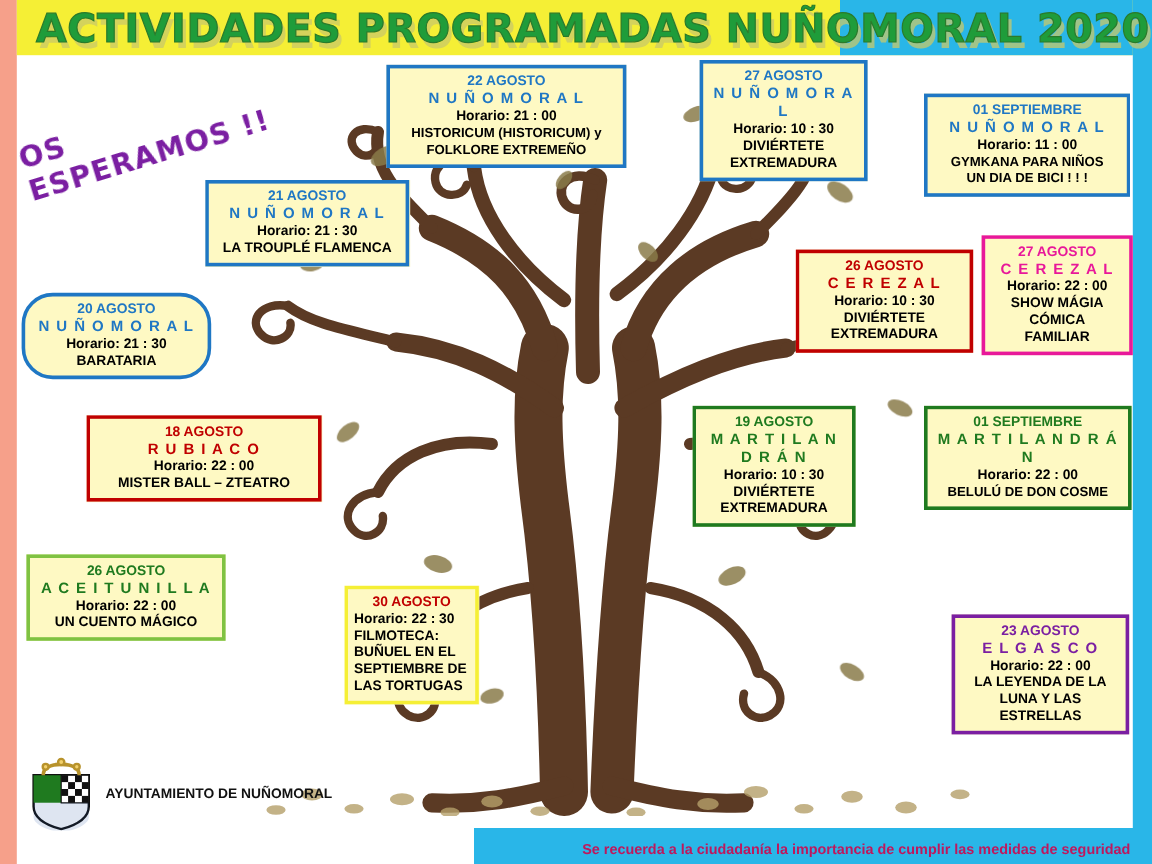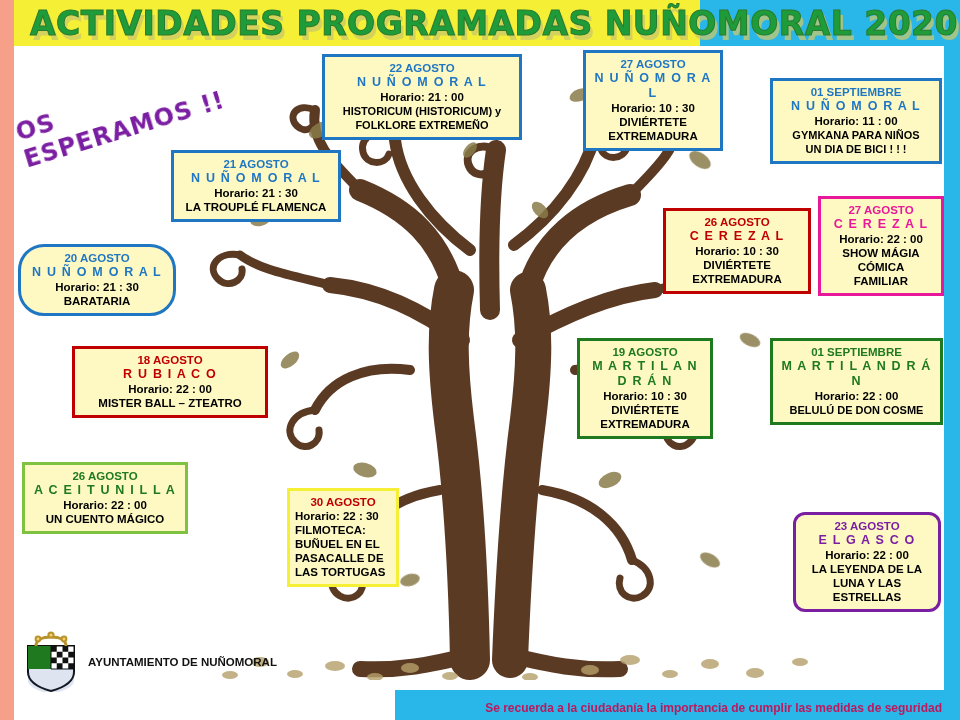--- a/index.html
+++ b/index.html
@@ -60,21 +60,21 @@
   .c-red{border-color:#c00000;}
   .c-red .date,.c-red .place{color:#c00000;}
   .c-green{border-color:#1f7a1f;}
   .c-green .date,.c-green .place{color:#1f7a1f;}
   .c-lgreen{border-color:#7fc242;}
   .c-lgreen .date,.c-lgreen .place{color:#1f7a1f;}
   .c-pink{border-color:#e8189a;}
   .c-pink .date,.c-pink .place{color:#e8189a;}
   .c-yellow{border-color:#f5ef35;}
   .c-yellow .date,.c-yellow .place{color:#c00000;}
-  .c-purple{border-color:#7b1fa2;border-radius:12px;}
+  .c-purple{border-color:#7b1fa2;}
   .c-purple .date,.c-purple .place{color:#7b1fa2;}
 
   
   .crest{position:absolute;left:22px;bottom:28px;width:58px;height:62px;z-index:6;}
   .ayto{position:absolute;left:88px;bottom:52px;font-size:11.5px;font-weight:bold;color:#111;z-index:6;}
   .footer-note{
     position:absolute;right:18px;bottom:5px;color:#be185d;font-size:12px;font-weight:bold;
     z-index:7;
   }
 </style>
@@ -249,21 +249,21 @@
   <div class="place">A  C E I T U N I L L A</div>
   <div class="line">Horario: 22 : 00</div>
   <div class="line">UN CUENTO MÁGICO</div>
 </div>
 
 <div class="card c-yellow" style="left:268px;top:488px;width:112px;text-align:left;margin-left:19px;">
   <div class="date" style="text-align:center;">30 AGOSTO</div>
   <div class="line">Horario: 22 : 30</div>
   <div class="line">FILMOTECA:</div>
   <div class="line">BUÑUEL EN EL</div>
-  <div class="line">PASACALLE DE</div>
+  <div class="line">SEPTIEMBRE DE</div>
   <div class="line">LAS TORTUGAS</div>
 </div>
 
 <div class="card c-purple" style="left:793px;top:512px;width:148px;">
   <div class="date">23 AGOSTO</div>
   <div class="place">E L   G A S C O</div>
   <div class="line">Horario: 22 : 00</div>
   <div class="line">LA LEYENDA DE LA</div>
   <div class="line">LUNA Y LAS</div>
   <div class="line">ESTRELLAS</div>

